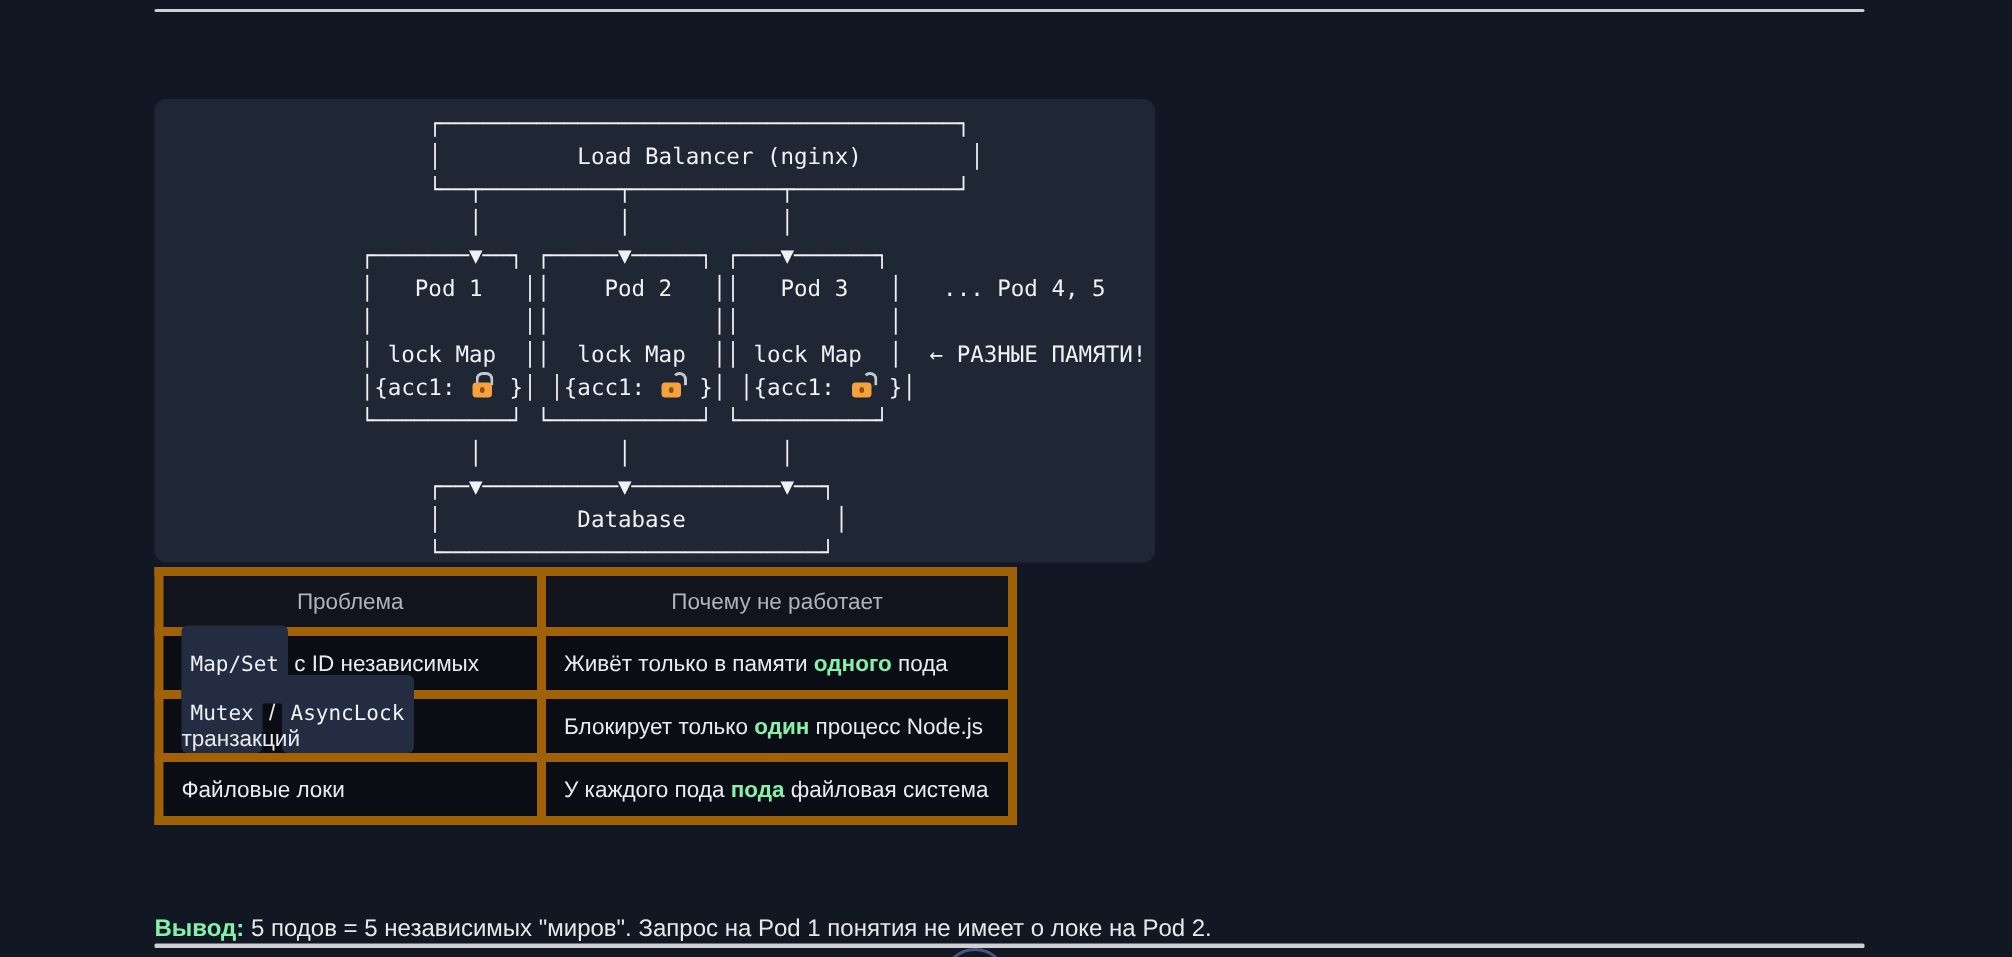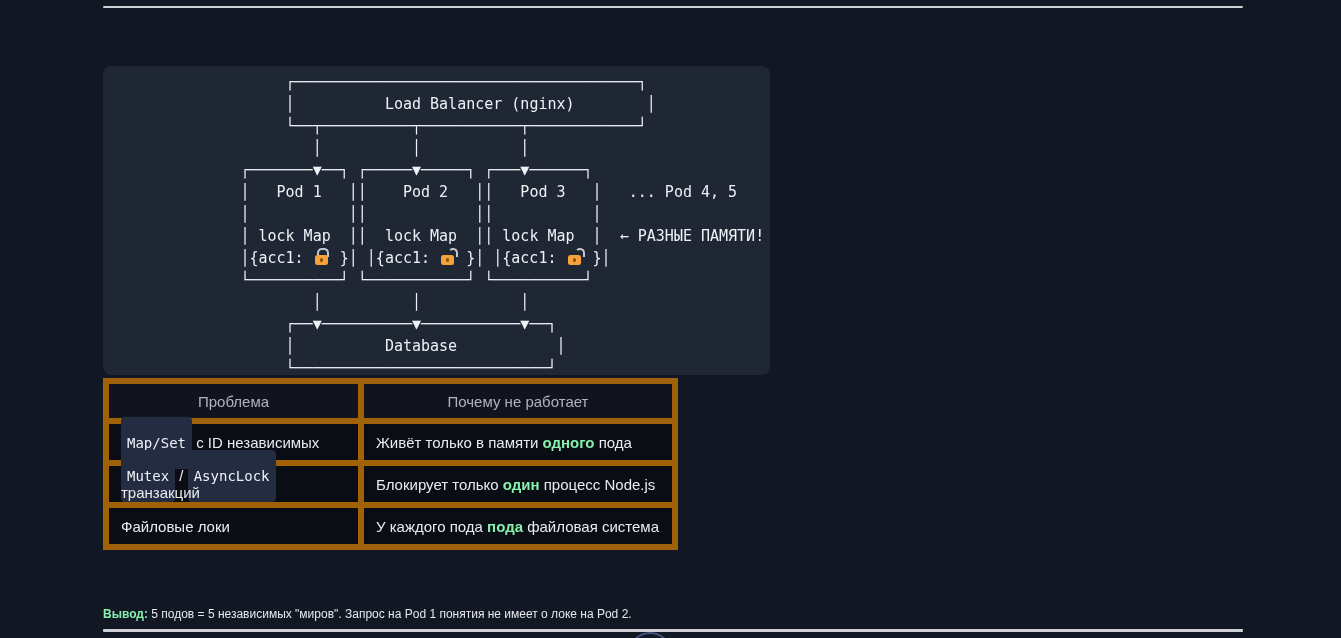--- a/index.html
+++ b/index.html
@@ -33,21 +33,21 @@
        font-size:15px;}
   .tbl th,.tbl td{border:6px solid #a16207;box-sizing:border-box;}
   .tbl th{width:255px;height:40px;background:#11141d;color:#aeb3bd;font-weight:400;
        text-align:center;font-size:15px;}
   .tbl th.c2,.tbl td.c2{width:314px;}
   .tbl td{height:42px;background:#0a0d14;padding:0 12px;color:#e9ebef;}
   .seg-bold{font-weight:700;color:#86efac;}
   .seg-code{font-family:"DejaVu Sans Mono",monospace;font-size:14px;background:#232c40;
        color:#eef1f6;padding:18px 6px;border-radius:4px;}
   
-  .conclusion{position:absolute;left:103px;top:595px;width:1140px;font-size:12px;color:#e6e8ec;}
+  .conclusion{position:absolute;left:103px;top:595px;width:1140px;font-size:16px;color:#e6e8ec;}
   
   .arc{position:absolute;left:628px;top:632px;width:44px;height:44px;border-radius:50%;
        border:2px solid #46547e;background:transparent;box-sizing:border-box;}
 </style>
 </head>
 <body>
 
 <div class="page">
 
   <div class="hr hr-top"></div>

